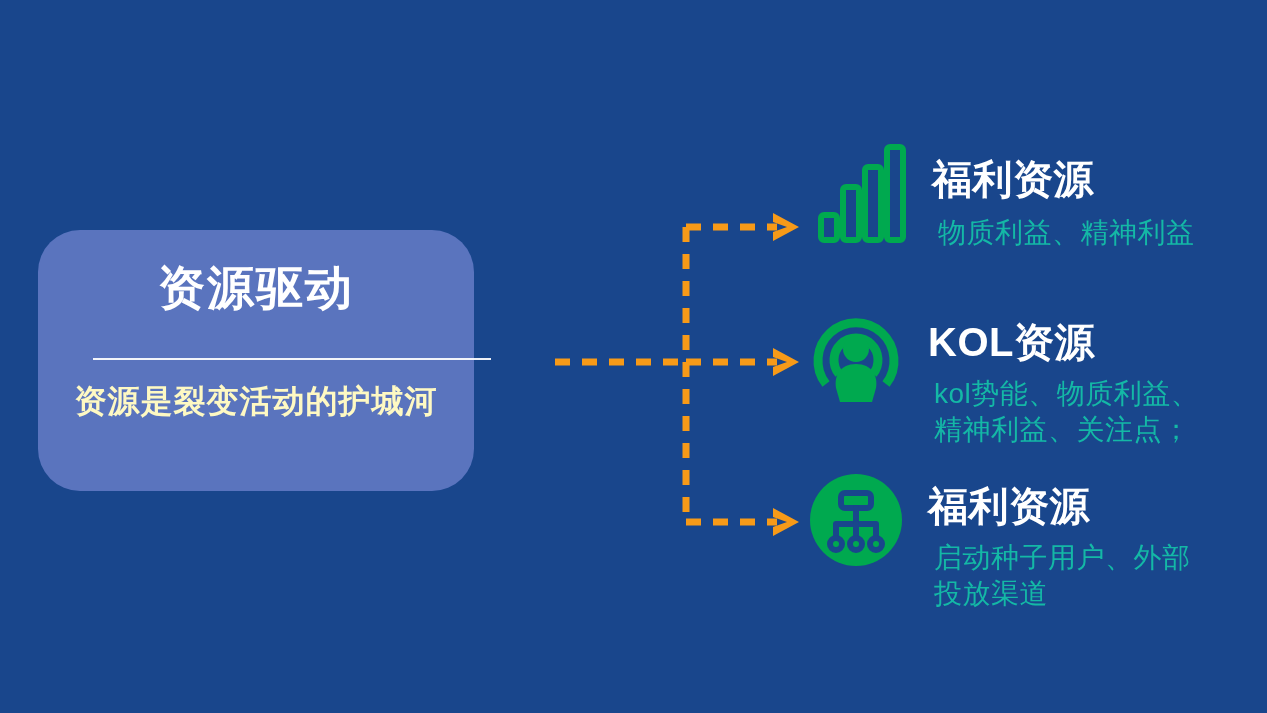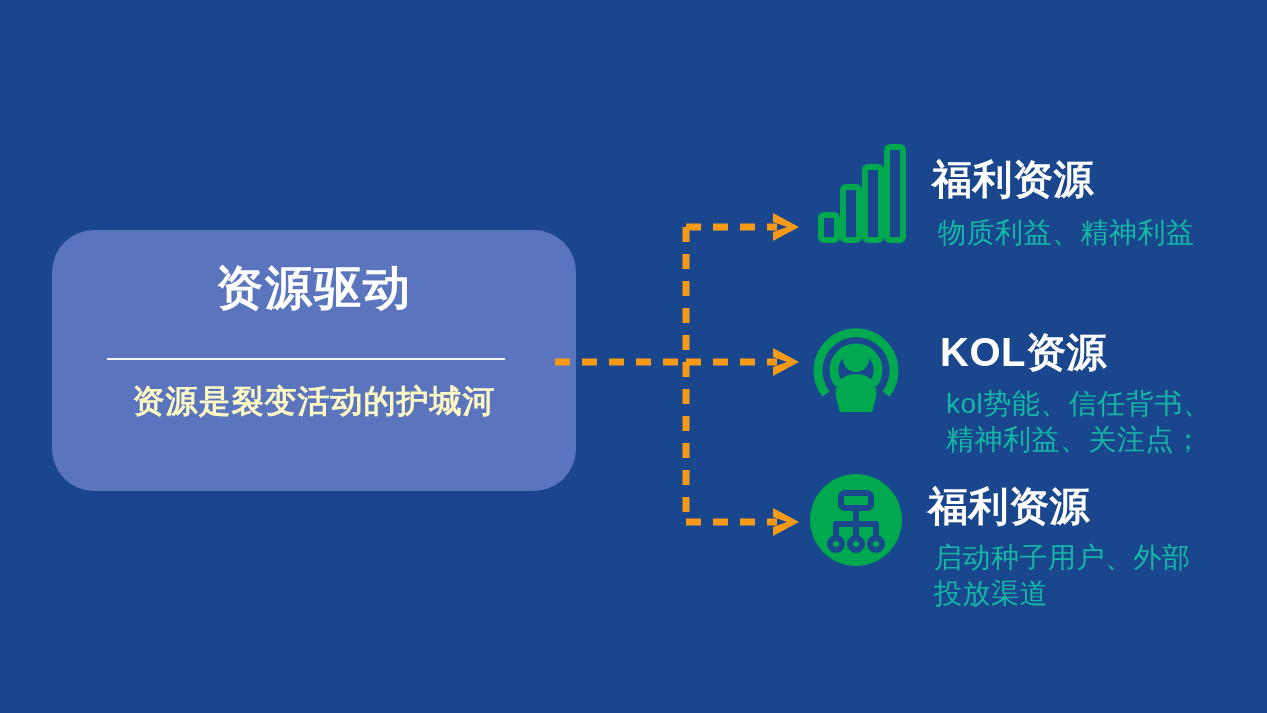--- a/index.html
+++ b/index.html
@@ -16,23 +16,23 @@
     position: relative;
     width: 1267px;
     height: 713px;
     background: #19468C;
     overflow: hidden;
   }
 
   
   #main-card {
     position: absolute;
-    left: 52px;
+    left: 38px;
     top: 230px;
-    width: 524px;
+    width: 436px;
     height: 261px;
     background: #5A74BE;
     border-radius: 42px;
     box-sizing: border-box;
   }
   #card-title {
     position: absolute;
     left: 0;
     top: 32px;
     width: 100%;
@@ -77,21 +77,21 @@
     pointer-events: none;
   }
 
   
   .branch-row {
     position: absolute;
     display: flex;
     align-items: flex-start;
   }
   #branch-0 { left: 812px; top: 143px; }
-  #branch-1 { left: 806px; top: 316px; gap: 12px; }
+  #branch-1 { left: 806px; top: 306px; }
   #branch-2 { left: 806px; top: 470px; }
 
   .branch-icon {
     width: 100px;
     height: 100px;
     flex: 0 0 100px;
     display: flex;
     align-items: center;
     justify-content: center;
   }
@@ -181,21 +181,21 @@
           <path d="M 20 78 A 38 38 0 1 1 80 78"></path>
           <path d="M 33 68 A 22 22 0 1 1 67 68"></path>
         </g>
         <circle cx="50" cy="43" r="13" fill="#00A94F"></circle>
         <path d="M 50 58 C 66 58 72 70 70 82 L 66 96 L 34 96 L 30 82 C 28 70 34 58 50 58 Z" fill="#00A94F"></path>
       </svg>
     </div>
     <div class="branch-text">
       <div class="branch-title">KOL资源</div>
       <div class="branch-desc">
-        <div>kol势能、信任背书、</div>
+        <div>kol势能、物质利益、</div>
         <div>精神利益、关注点；</div>
       </div>
     </div>
   </div>
 
   <div class="branch-row" id="branch-2">
     <div class="branch-icon">
       <svg width="96" height="96" viewBox="0 0 96 96">
         <circle cx="48" cy="48" r="46" fill="#00A94F"></circle>
         <g stroke="#19468C" stroke-width="6" fill="none" stroke-linecap="round" stroke-linejoin="round">

